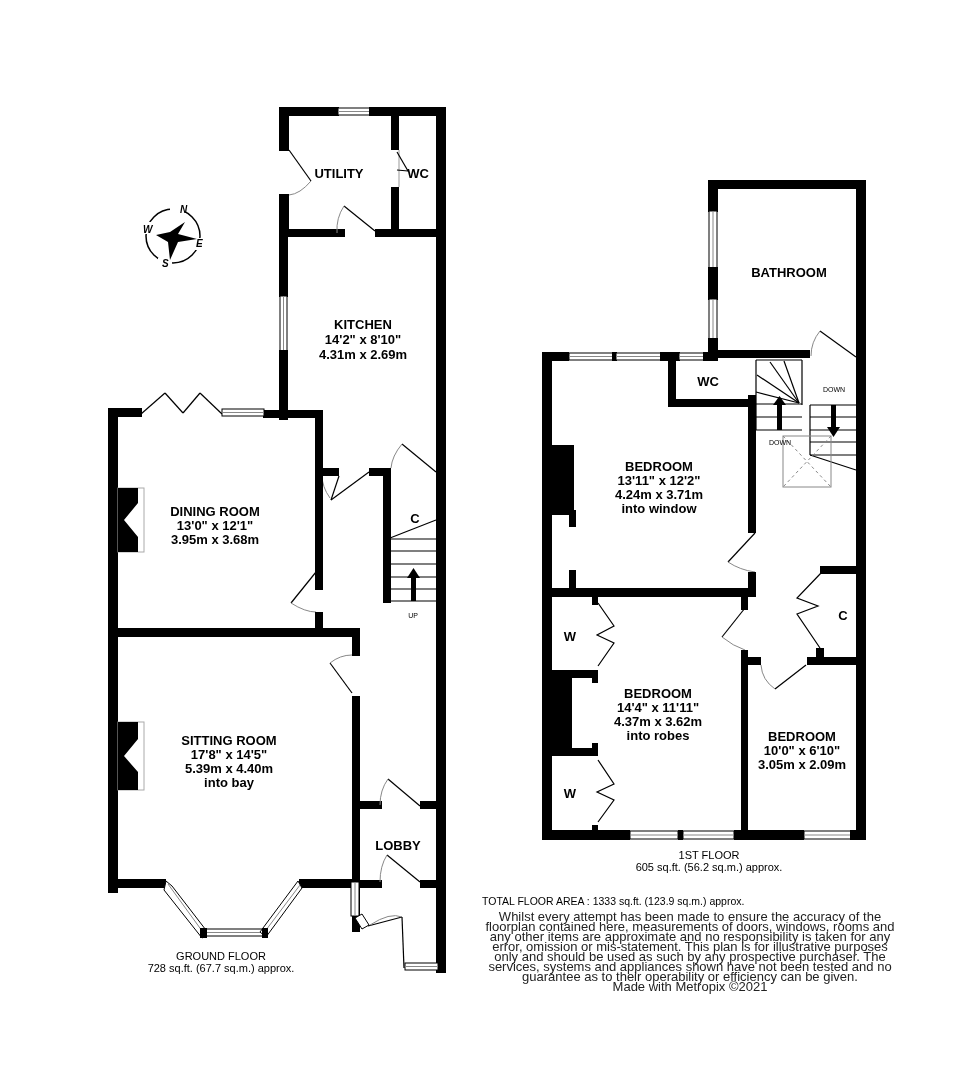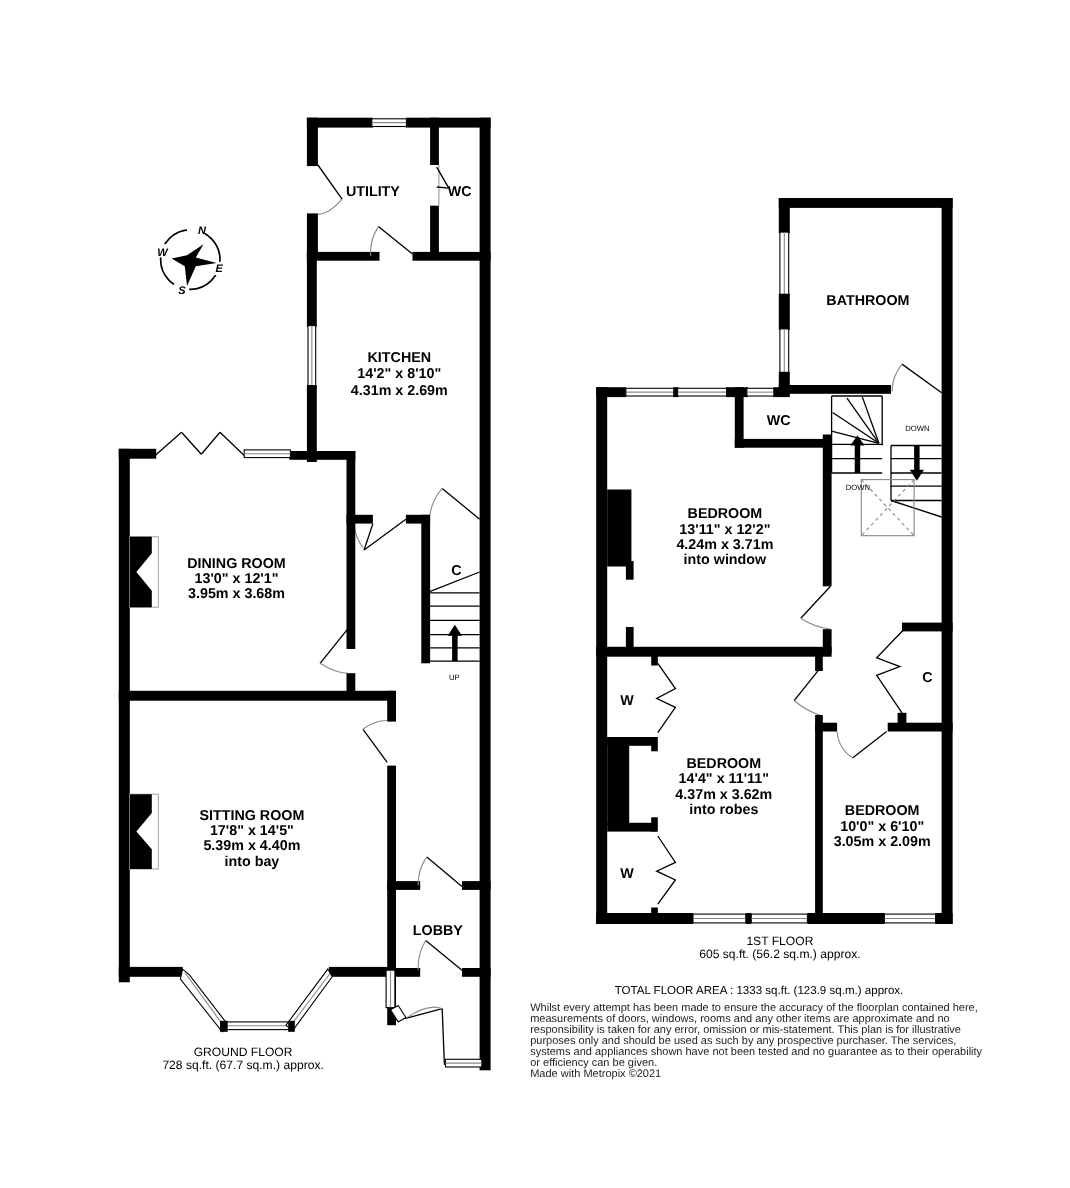--- a/index.html
+++ b/index.html
@@ -8,22 +8,22 @@
   .wall { fill:#000000; }
   .win { fill:#ffffff; stroke:#000000; stroke-width:1; }
   .winline { stroke:#888888; stroke-width:1; }
   .door { fill:none; stroke:#000000; stroke-width:1.2; }
   .arc { fill:none; stroke:#888888; stroke-width:1; }
   .stair { fill:none; stroke:#000000; stroke-width:1.2; }
   .room-name { font-family:"Liberation Sans", sans-serif; font-weight:bold; font-size:13px; fill:#000; text-anchor:middle; }
   .room-dim { font-family:"Liberation Sans", sans-serif; font-weight:bold; font-size:13px; fill:#000; text-anchor:middle; }
   .small { font-family:"Liberation Sans", sans-serif; font-size:7px; fill:#000; text-anchor:middle; }
   .floor-label { font-family:"Liberation Sans", sans-serif; font-size:11px; fill:#000; text-anchor:middle; }
-  .disclaimer { position:absolute; left:482px; top:912px; width:416px; font-family:"Liberation Sans", sans-serif; font-size:10px; line-height:10px; text-align:left; color:#222; }
-  .total { position:absolute; left:482px; top:895px; width:416px; font-family:"Liberation Sans", sans-serif; font-size:10.5px; text-align:center; color:#000; }
+  .disclaimer { position:absolute; left:482px; top:912px; width:416px; font-family:"Liberation Sans", sans-serif; font-size:13px; line-height:10px; text-align:center; color:#222; }
+  .total { position:absolute; left:482px; top:895px; width:416px; font-family:"Liberation Sans", sans-serif; font-size:10.5px; text-align:left; color:#000; }
 </style>
 </head>
 <body>
 
 <svg width="973" height="1080" viewBox="0 0 973 1080" xmlns="http://www.w3.org/2000/svg">
 
   <g>
     <circle cx="173" cy="236" r="27" fill="none" stroke="#000" stroke-width="1.5"></circle>
     <rect x="170" y="204" width="16" height="10" fill="#fff"></rect>
     <rect x="140" y="222" width="12" height="12" fill="#fff"></rect>

